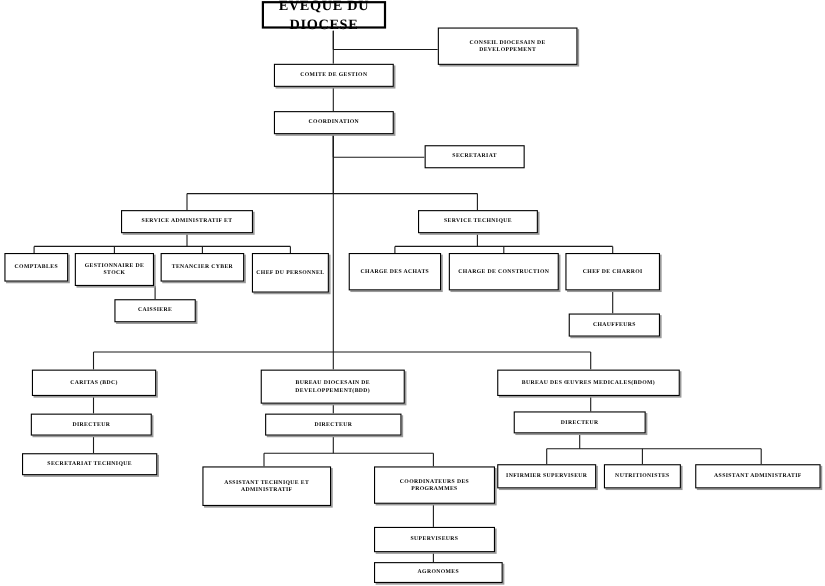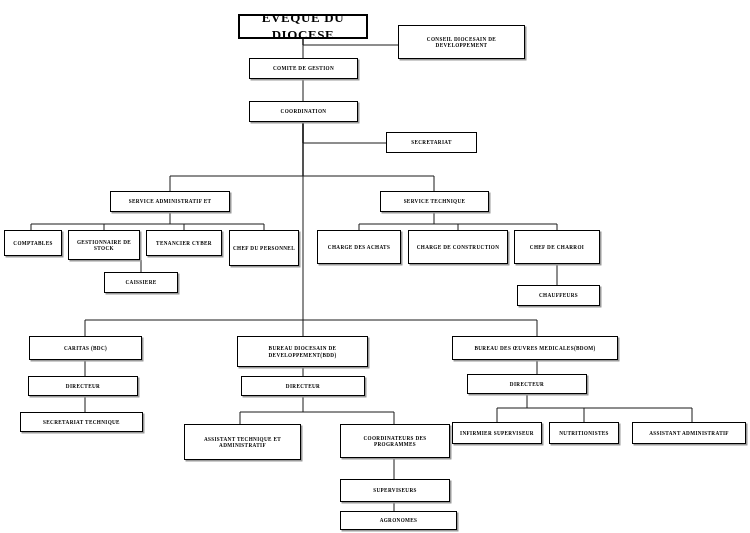--- a/index.html
+++ b/index.html
@@ -74,21 +74,21 @@
     <line x1="394" y1="502" x2="394" y2="511"></line>
 
     <line x1="537" y1="360" x2="537" y2="376"></line>
     <line x1="527" y1="394" x2="527" y2="408"></line>
     <line x1="497" y1="408" x2="692" y2="408"></line>
     <line x1="497" y1="408" x2="497" y2="422"></line>
     <line x1="584" y1="408" x2="584" y2="422"></line>
     <line x1="692" y1="408" x2="692" y2="422"></line>
   </svg>
 
-  <div class="node root" style="left:238px;top:14px;width:130px;height:25px;">
+  <div class="node root" style="left:238px;top:1px;width:113px;height:25px;">
     <span>EVEQUE DU DIOCESE</span>
   </div>
 
   <div class="node shadow" style="left:398px;top:25px;width:127px;height:34px;">
     <span class="lbl">CONSEIL DIOCESAIN DE DEVELOPPEMENT</span>
   </div>
 
   <div class="node shadow" style="left:249px;top:58px;width:109px;height:21px;">
     <span class="lbl">COMITE DE GESTION</span>
   </div>

